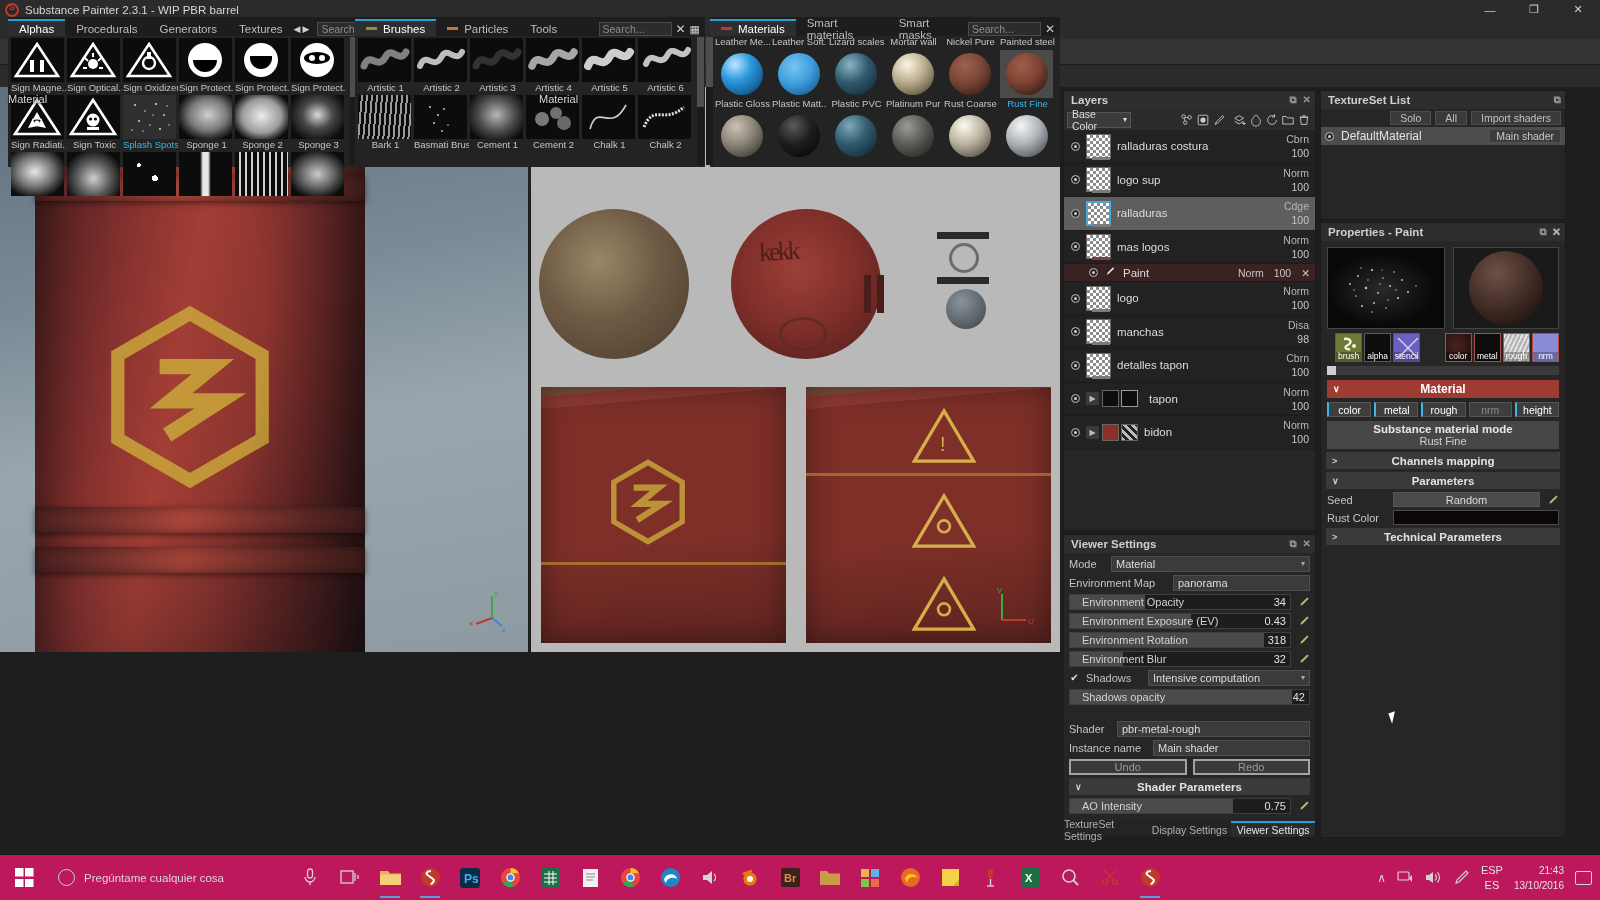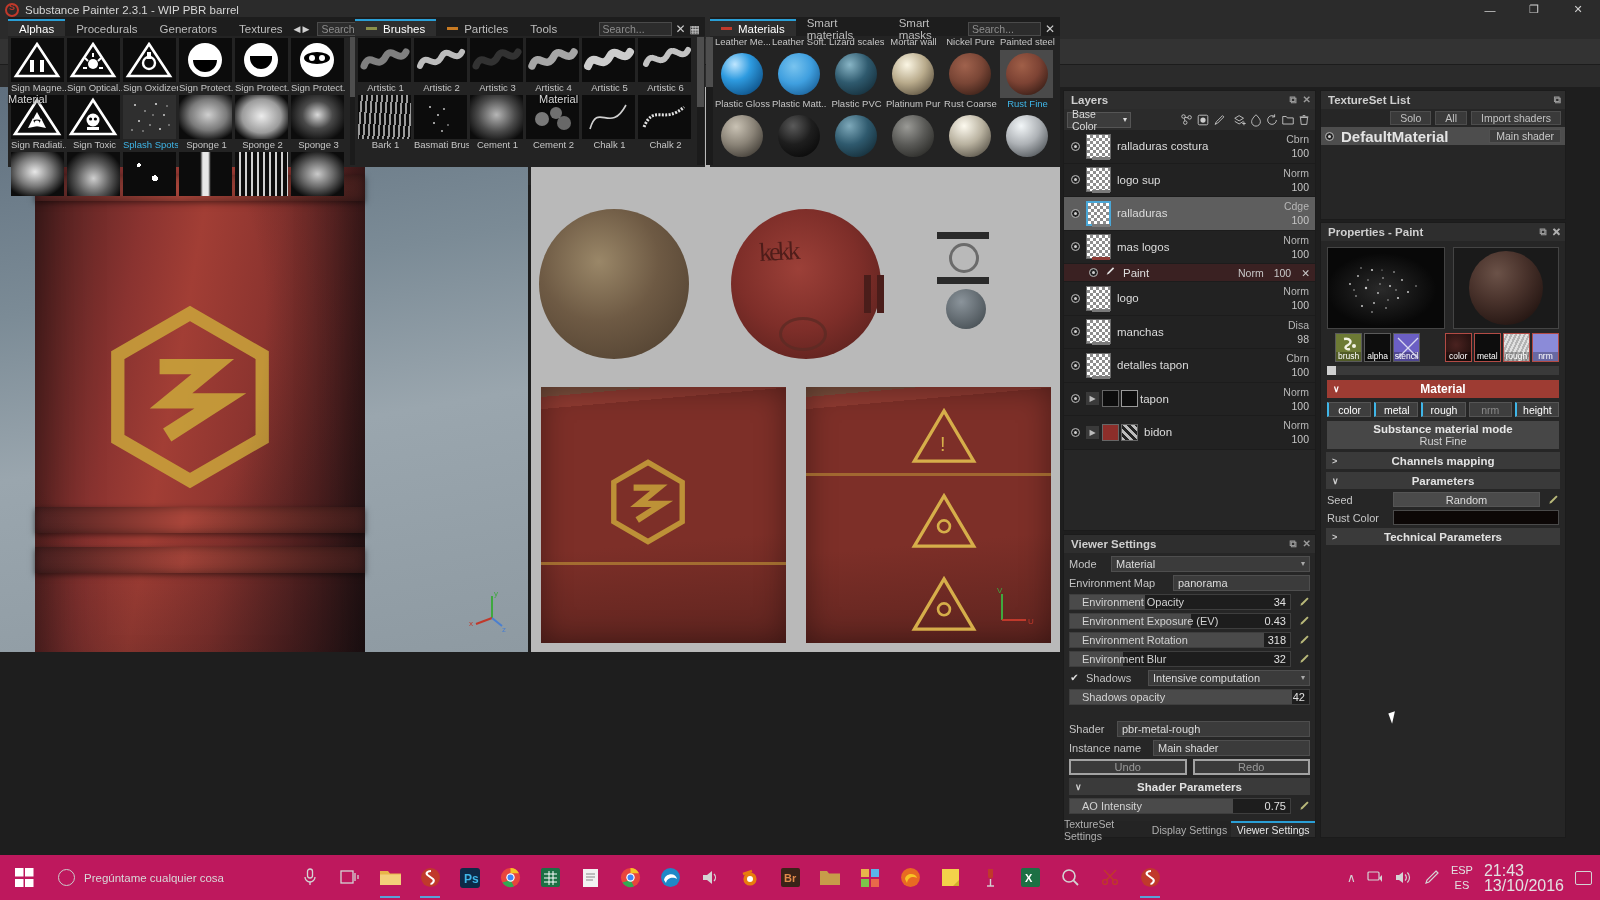--- a/index.html
+++ b/index.html
@@ -145,21 +145,21 @@
   .bot-tab.act { color:#e6e6e6; border-top:2px solid #2a9fd6; background:#2c2c2c; }
 
   
   #tsl { left:1320px; top:90px; width:246px; height:130px; }
   .tsl-bar { height:18px; display:flex; align-items:center; justify-content:flex-end;
     gap:4px; padding-right:4px; }
   .tsl-btn { height:14px; padding:0 9px; background:#3a3a3a; border:1px solid #4d4d4d;
     font-size:10.5px; color:#c2c2c2; display:flex; align-items:center; }
   .tsl-row { height:18px; background:#4d4d4d; display:flex; align-items:center;
     padding:0 4px; gap:7px; }
-  .tsl-name { font-size:15px; color:#e4e4e4;font-weight:bold; }
+  .tsl-name { font-size:12px; color:#e4e4e4; }
   .tsl-shader { margin-left:auto; height:14px; padding:0 6px; background:#3d3d3d;
     border:1px solid #505050; font-size:10.5px; display:flex; align-items:center; }
 
   
   #props { left:1320px; top:222px; width:246px; height:616px; }
   .pv-row { display:flex; gap:8px; padding:6px 6px 0; }
   .pv-img { width:118px; height:82px; border:1px solid #444; }
   .pv-a { background:radial-gradient(ellipse at 46% 52%, #2a2a2a 0%, #080808 62%), #000; position:relative; }
   .pv-b { background:#1a1a1a; display:flex; align-items:center; justify-content:center; }
   .sphere { width:74px; height:74px; border-radius:50%;
@@ -246,21 +246,21 @@
   .cortana .ring { width:17px; height:17px; border-radius:50%; border:1.6px solid #ccc; }
   .cortana span { font-size:11.5px; color:#d8d8d8; }
   .tb-icons { position:absolute; left:290px; top:0; height:45px; display:flex; align-items:center; }
   .tb-ic { width:40px; height:45px; display:flex; align-items:center; justify-content:center;
     position:relative; }
   .tb-ic.run:after { content:""; position:absolute; bottom:2px; left:10px; width:20px; height:2px;
     background:#5aa0d8; }
   .tray { position:absolute; right:0; top:0; height:45px; display:flex; align-items:center;
     gap:11px; padding-right:8px; }
   .tray .ti { color:#d4d4d4; font-size:12px; display:flex; align-items:center; }
-  .clock { text-align:left; font-size:16px; color:#e2e2e2; line-height:15px; }
+  .clock { text-align:right; font-size:10px; color:#e2e2e2; line-height:15px; }
   .lang { text-align:center; font-size:11px; color:#e2e2e2; line-height:15px; }
   .notif { width:17px; height:14px; border:1.5px solid #d4d4d4; border-radius:2px; }
   .cursor { position:absolute; left:1390px; top:712px; width:0; height:0;
     border-left:7px solid #fff; border-bottom:11px solid transparent; transform:rotate(-20deg); }
 </style>
 </head>
 <body>
 
 <div id="app">
 
@@ -671,21 +671,21 @@
           </div>
       </div>
 
       <div class="layer">
         <div class="lvis">
             <div class="dot"></div>
           </div>
         <div class="lgrp-arrow">▶</div>
         <div class="mask-sq" style="background:#0d0d0d"></div>
         <div class="mask-sq" style="background:#0d0d0d;border:1px solid #9a9a9a"></div>
-        <div class="lname" style="margin-left:0">tapon</div>
+        <div class="lname" style="margin-left:9px">tapon</div>
         <div class="lmeta">
             <div>Norm</div>
           <div class="op">100</div>
           </div>
       </div>
 
       <div class="layer">
         <div class="lvis">
             <div class="dot"></div>
           </div>

